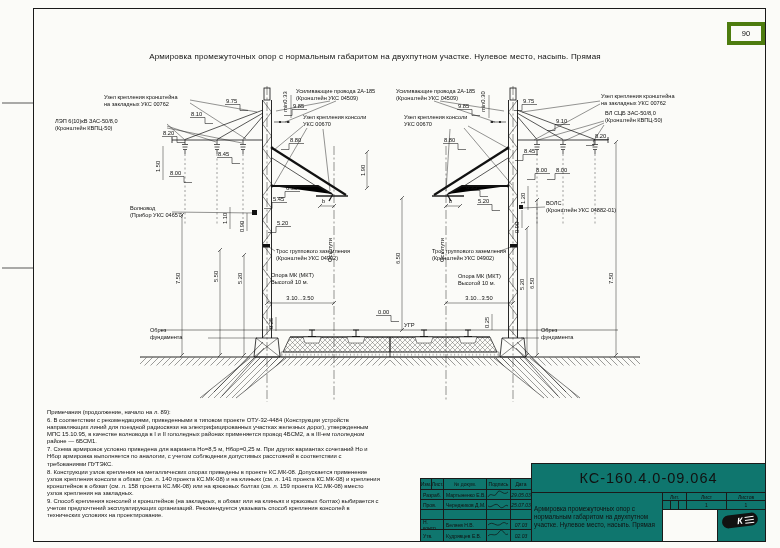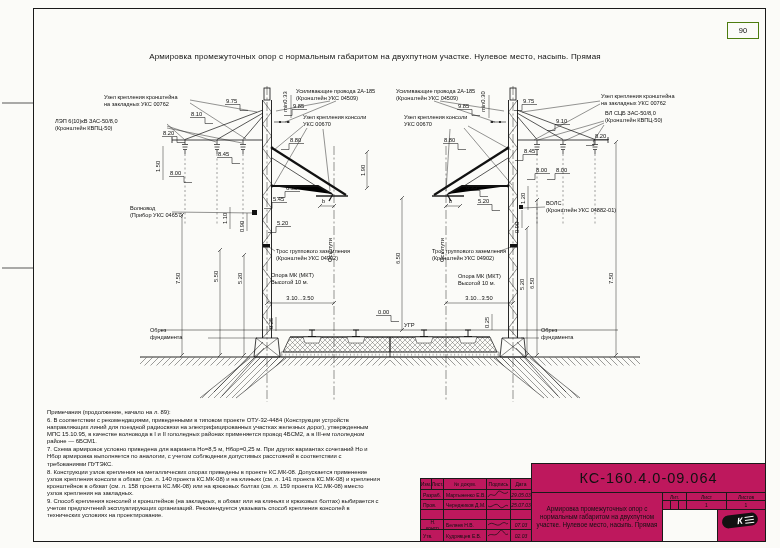--- a/index.html
+++ b/index.html
@@ -1,28 +1,28 @@
 <!DOCTYPE html>
 <html><head>
 <meta charset="utf-8">
 <style>
   html,body{margin:0;padding:0;background:#e8e8e4;}
   #page{position:relative;width:780px;height:548px;background:#fbfbf8;overflow:hidden;
         font-family:"Liberation Sans",sans-serif;color:#111;}
   #frame{position:absolute;left:33px;top:8px;right:14px;bottom:6px;border:1.3px solid #1a1a1a;}
-  #pagenum{position:absolute;left:727px;top:22px;width:30px;height:15px;border:1px solid #4d7c0f;
+  #pagenum{position:absolute;left:727px;top:22px;width:30px;height:15px;border:4px solid #4d7c0f;
            font-size:7.5px;display:flex;align-items:center;justify-content:center;background:#fbfbf8;}
   #drawtitle{position:absolute;left:110px;top:52px;width:530px;text-align:center;font-size:8px;letter-spacing:.2px;}
   svg{position:absolute;left:0;top:0;}
   .co{position:absolute;font-size:5.6px;line-height:1.3;white-space:pre;color:#111;}
   #notes{position:absolute;left:47px;top:409px;width:333px;font-size:5.9px;line-height:1.2;}
   #notes p{margin:0 0 1px 0;}
   
-  .tb{position:absolute;border:1px solid #1a1a1a;box-sizing:border-box;background:#be185d;
-      font-size:5px;display:flex;align-items:center;justify-content:center;text-align:center;overflow:hidden;}
+  .tb{position:absolute;border:1px solid #1a1a1a;box-sizing:border-box;background:#0f766e;
+      font-size:5px;display:flex;align-items:center;justify-content:center;text-align:left;overflow:hidden;}
   #docnum{font-size:14.5px;letter-spacing:1px;}
   #doctitle{font-size:6.3px;line-height:1.25;padding:1px 2px;}
   .name{justify-content:flex-start;padding-left:2px;}
   .date{font-style:italic;}
   #org{font-size:12px;letter-spacing:1px;}
 </style>
 </head>
 <body>
 
 <div id="page">

